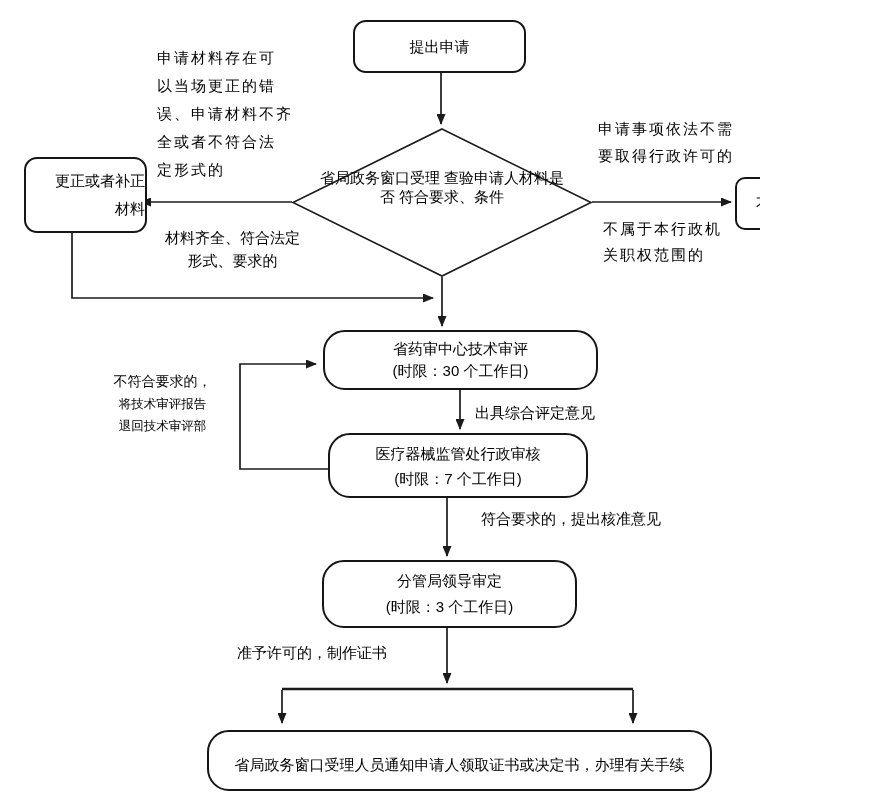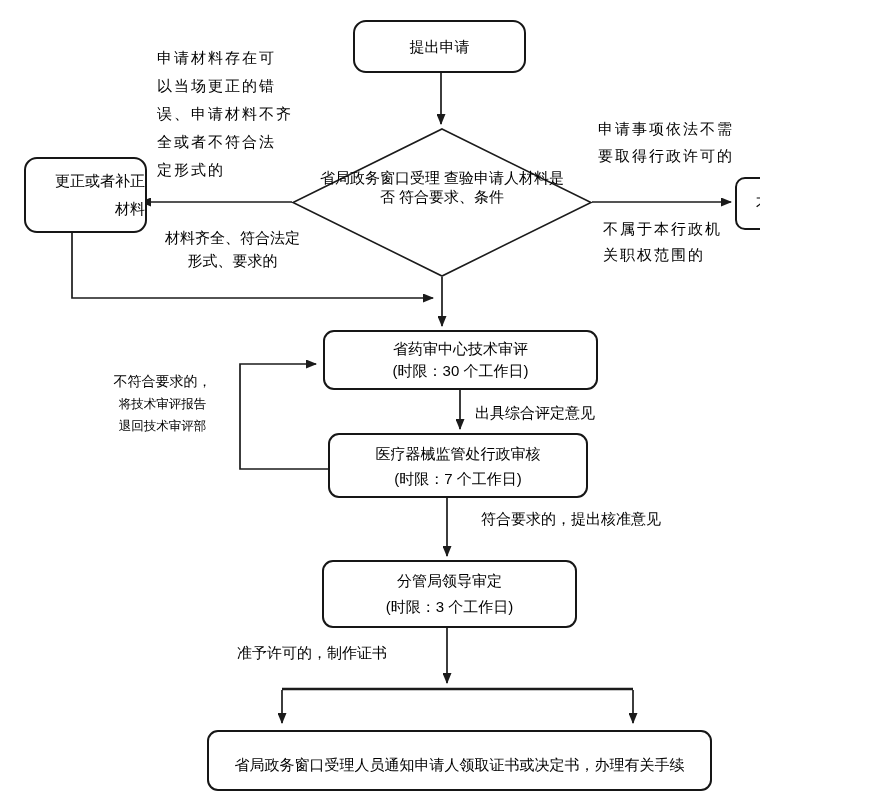--- a/index.html
+++ b/index.html
@@ -3,21 +3,21 @@
 <meta charset="utf-8">
 <style>
   html,body{margin:0;padding:0;background:#ffffff;}
   #stage{
     position:relative;width:760px;height:811px;background:#ffffff;overflow:hidden;
     font-family:"Liberation Sans", sans-serif;color:#000000;
   }
   #wires{position:absolute;left:0;top:0;width:876px;height:811px;z-index:1;}
   .node{
     position:absolute;z-index:2;box-sizing:border-box;
-    border:2px solid #161616;border-radius:11px;background:#ffffff;
+    border:2px solid #161616;border-radius:22px;background:#ffffff;
     display:flex;flex-direction:column;align-items:center;justify-content:center;
     text-align:center;font-size:15px;line-height:22px;color:#000;
   }
   .label{
     position:absolute;z-index:2;font-size:15px;line-height:27px;color:#000;
     white-space:nowrap;
   }
   .label.center{text-align:center;}
   .ls{letter-spacing:2px;}
   .node .ln{display:block;}

